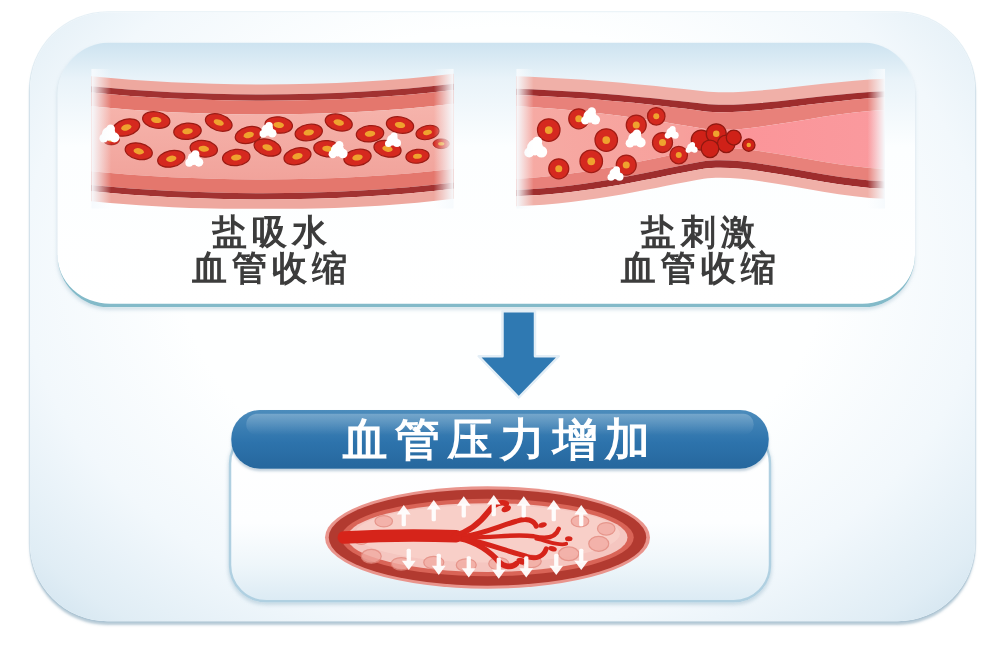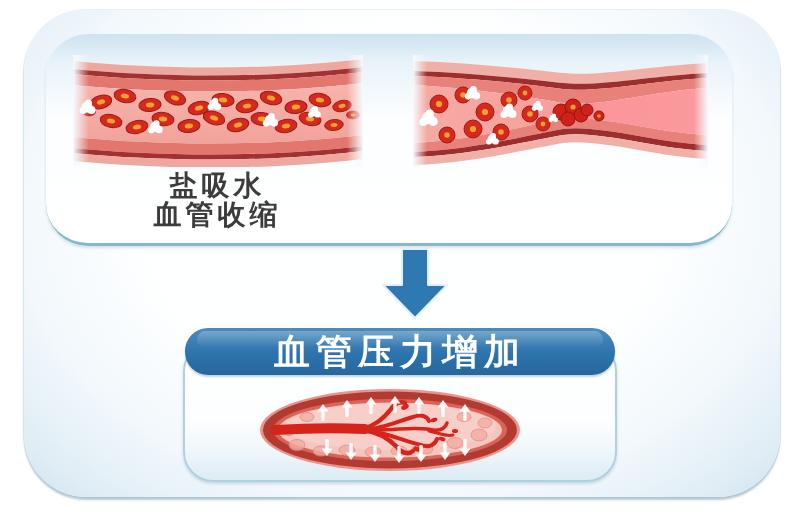--- a/index.html
+++ b/index.html
@@ -203,20 +203,24 @@
             <circle cx="186" cy="61" r="1.8" fill="#efa22e"></circle>
           <use href="#saltR" transform="translate(15,63) scale(1.15)"></use>
           <use href="#saltR" transform="translate(59,38) scale(0.95)"></use>
           <use href="#saltR" transform="translate(95,56)"></use>
           <use href="#saltR" transform="translate(79,84) scale(0.8)"></use>
           <use href="#saltR" transform="translate(124,51) scale(0.7)"></use>
           <use href="#saltR" transform="translate(140,63) scale(0.6)"></use>
           <rect x="0" y="0" width="14" height="112" fill="url(#fadeL2)"></rect>
           <rect x="281" y="0" width="14" height="112" fill="url(#fadeR2)"></rect>
         </svg>
+        <div class="vessel-label">
+          <span>盐刺激</span>
+          <span>血管收缩</span>
+        </div>
       </div>
     </div>
 
     <div class="arrow-wrap">
       <svg width="70" height="74" viewBox="0 0 70 74" xmlns="http://www.w3.org/2000/svg">
         <polygon points="22,2 48,2 48,38 67,38 35,71 3,38 22,38" stroke="#e3eef6" stroke-width="2" stroke-linejoin="round" fill="#2f79b2"></polygon>
       </svg>
     </div>
 
     <div class="result">

